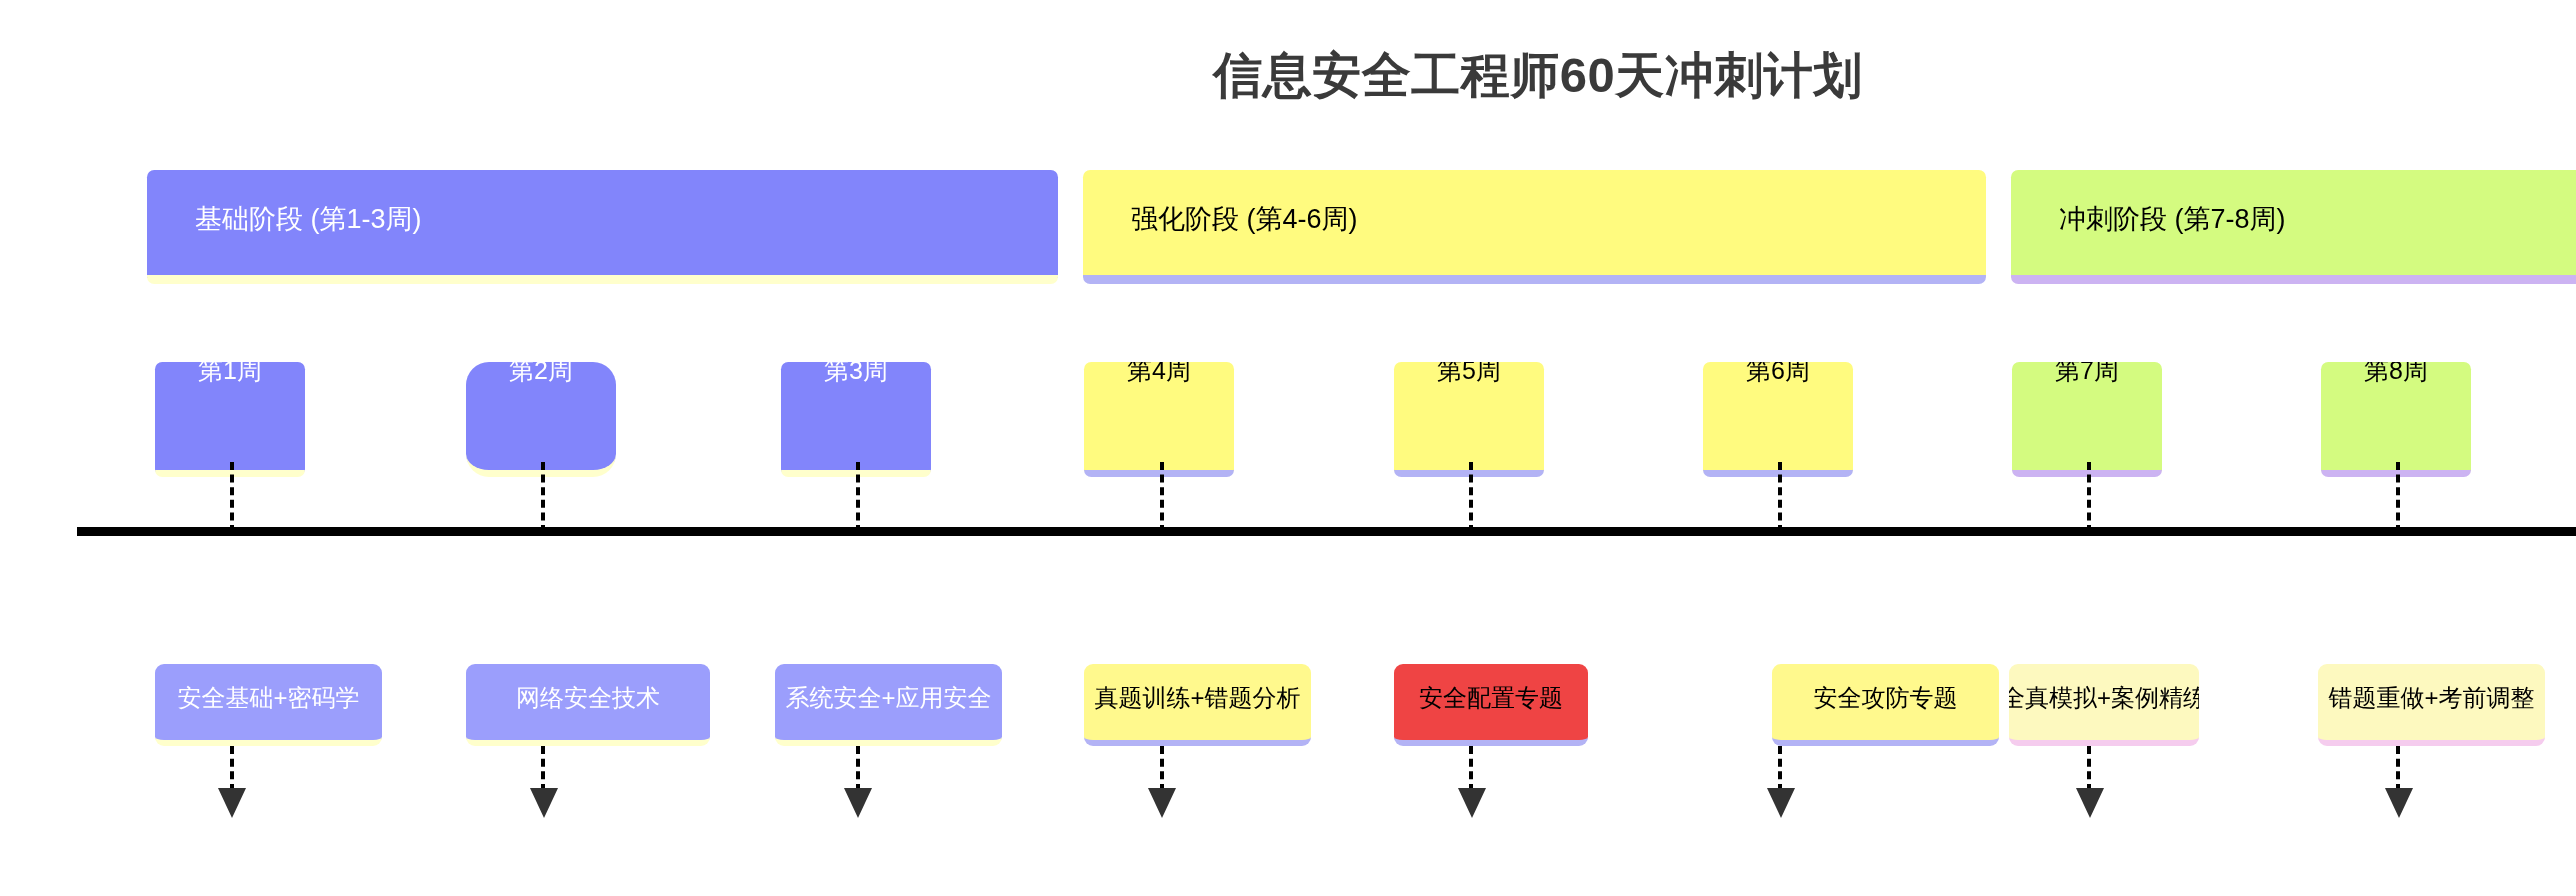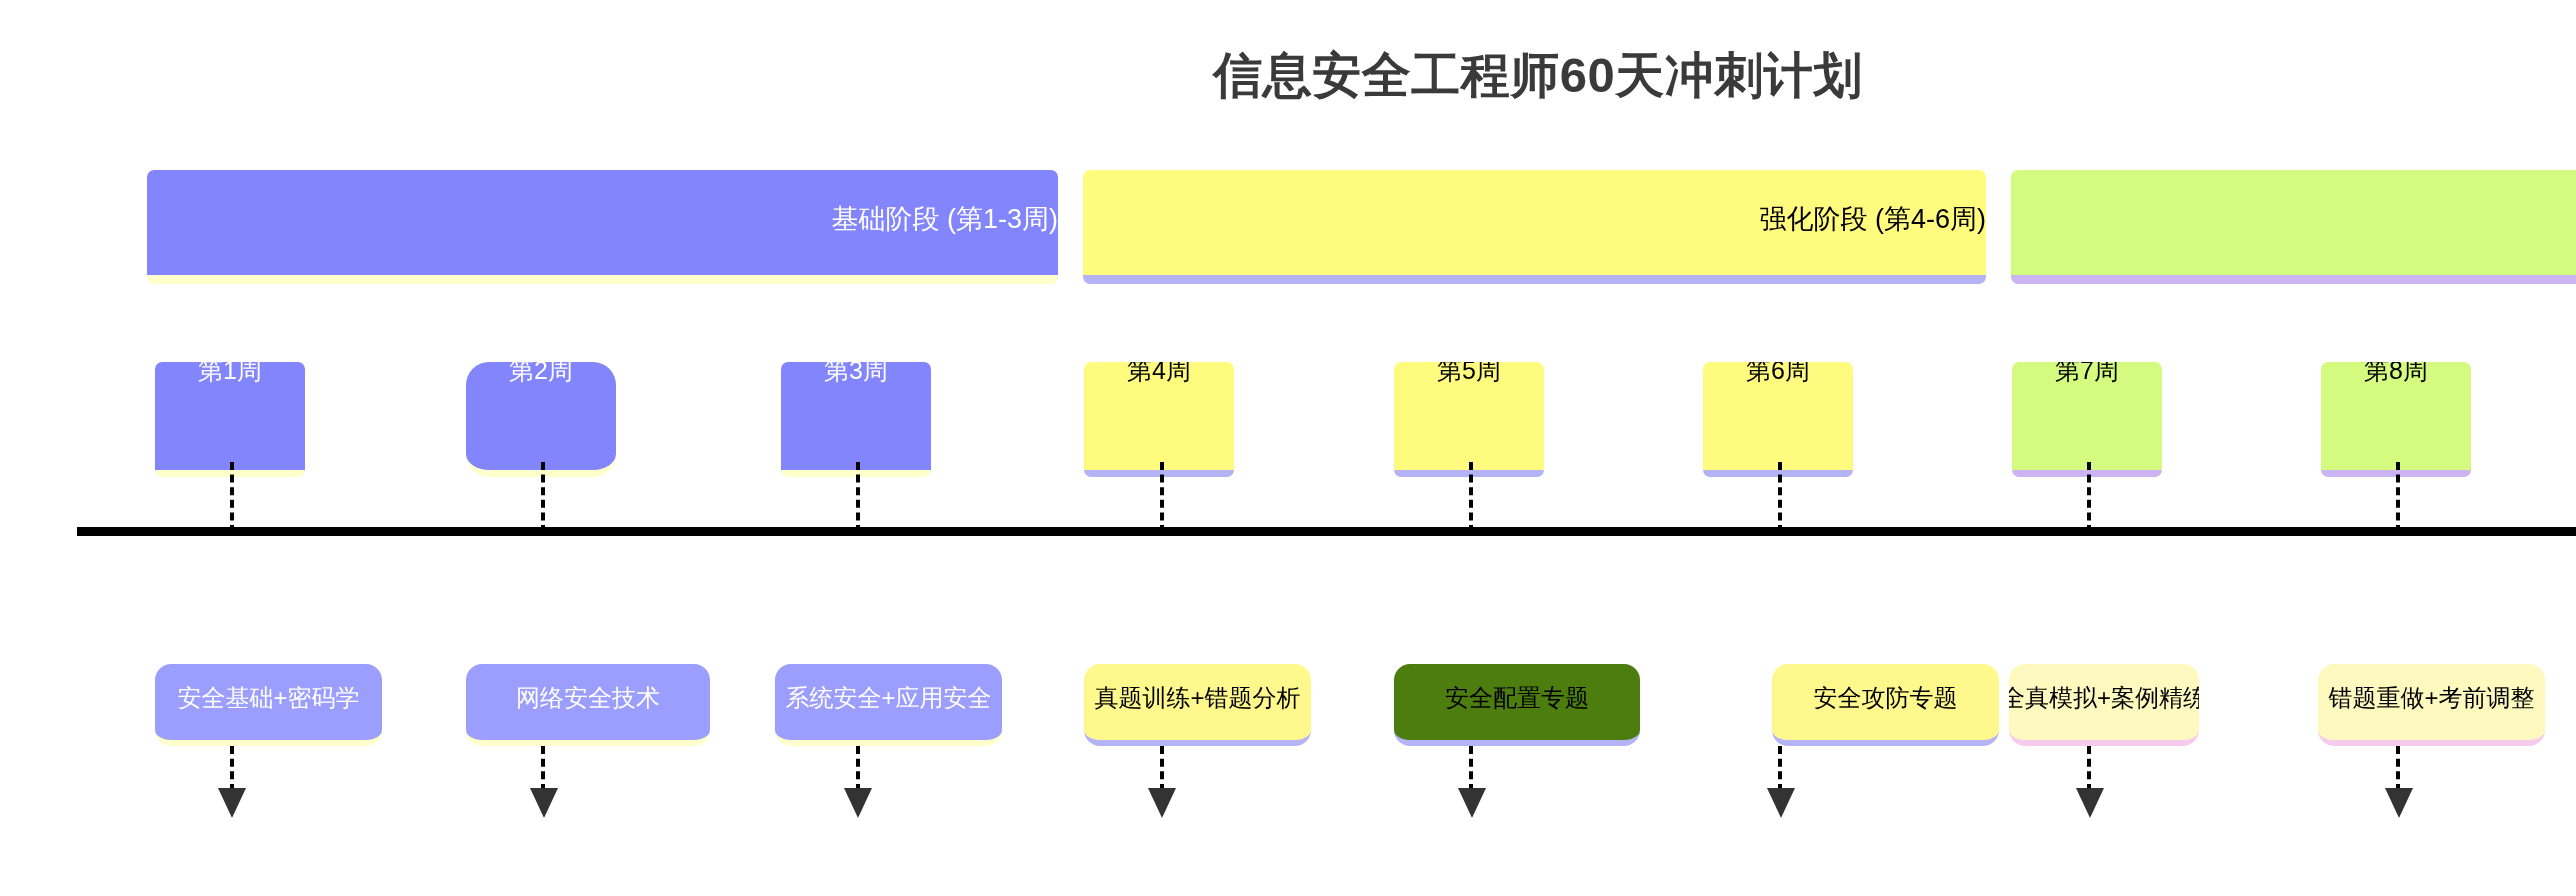--- a/index.html
+++ b/index.html
@@ -37,25 +37,26 @@
     white-space: nowrap;
   }
   .phase-bar {
     position: absolute;
     top: 170px;
     height: 114px;
     box-sizing: border-box;
     border-radius: 7.2px;
     display: flex;
     align-items: center;
-    justify-content: flex-end;
+    justify-content: flex-start;
     font-size: 27px;
     font-weight: normal;
     pointer-events: auto;
     overflow: hidden;
+    padding-left: 48px;
   }
   .phase-bar .phase-label {
     position: relative;
     top: -3.1px;
     white-space: nowrap;
   }
 
   
   .week-box {
     position: absolute;
@@ -75,21 +76,21 @@
     top: -8.2px;
     white-space: nowrap;
   }
 
   
   .content-box {
     position: absolute;
     top: 664px;
     height: 82px;
     box-sizing: border-box;
-    border-radius: 16px;
+    border-radius: 9px;
     display: flex;
     align-items: center;
     justify-content: center;
     font-size: 24px;
     overflow: hidden;
   }
   .content-box .content-label {
     position: relative;
     top: -4.1px;
     white-space: nowrap;
@@ -206,21 +207,21 @@
       </div>
       <div class="content-box" style="left: 466px; width: 244px; background: rgb(155, 158, 252); border-bottom: 6.2px solid rgb(255, 255, 204); color: rgb(255, 255, 255);">
         <span class="content-label">网络安全技术</span>
       </div>
       <div class="content-box" style="left: 775px; width: 227px; background: rgb(155, 158, 252); border-bottom: 6.2px solid rgb(255, 255, 204); color: rgb(255, 255, 255);">
         <span class="content-label">系统安全+应用安全</span>
       </div>
       <div class="content-box" style="left: 1084px; width: 227px; background: rgb(255, 249, 141); border-bottom: 6.2px solid rgb(179, 179, 245); color: rgb(0, 0, 0);">
         <span class="content-label">真题训练+错题分析</span>
       </div>
-      <div class="content-box" style="left: 1394px; width: 246px; background: #4d7c0f; border-bottom: 6.2px solid rgb(179, 179, 245); color: rgb(0, 0, 0);">
+      <div class="content-box" style="left: 1394px; width: 194px; background: #ef4444; border-bottom: 6.2px solid rgb(179, 179, 245); color: rgb(0, 0, 0);">
         <span class="content-label">安全配置专题</span>
       </div>
       <div class="content-box" style="left: 1772px; width: 227px; background: rgb(255, 249, 141); border-bottom: 6.2px solid rgb(179, 179, 245); color: rgb(0, 0, 0);">
         <span class="content-label">安全攻防专题</span>
       </div>
       <div class="content-box" style="left: 2009px; width: 190px; background: rgb(253, 249, 191); border-bottom: 6.2px solid rgb(245, 204, 238); color: rgb(0, 0, 0);">
         <span class="content-label">全真模拟+案例精练</span>
       </div>
       <div class="content-box" style="left: 2318px; width: 227px; background: rgb(253, 249, 191); border-bottom: 6.2px solid rgb(245, 204, 238); color: rgb(0, 0, 0);">
         <span class="content-label">错题重做+考前调整</span>

